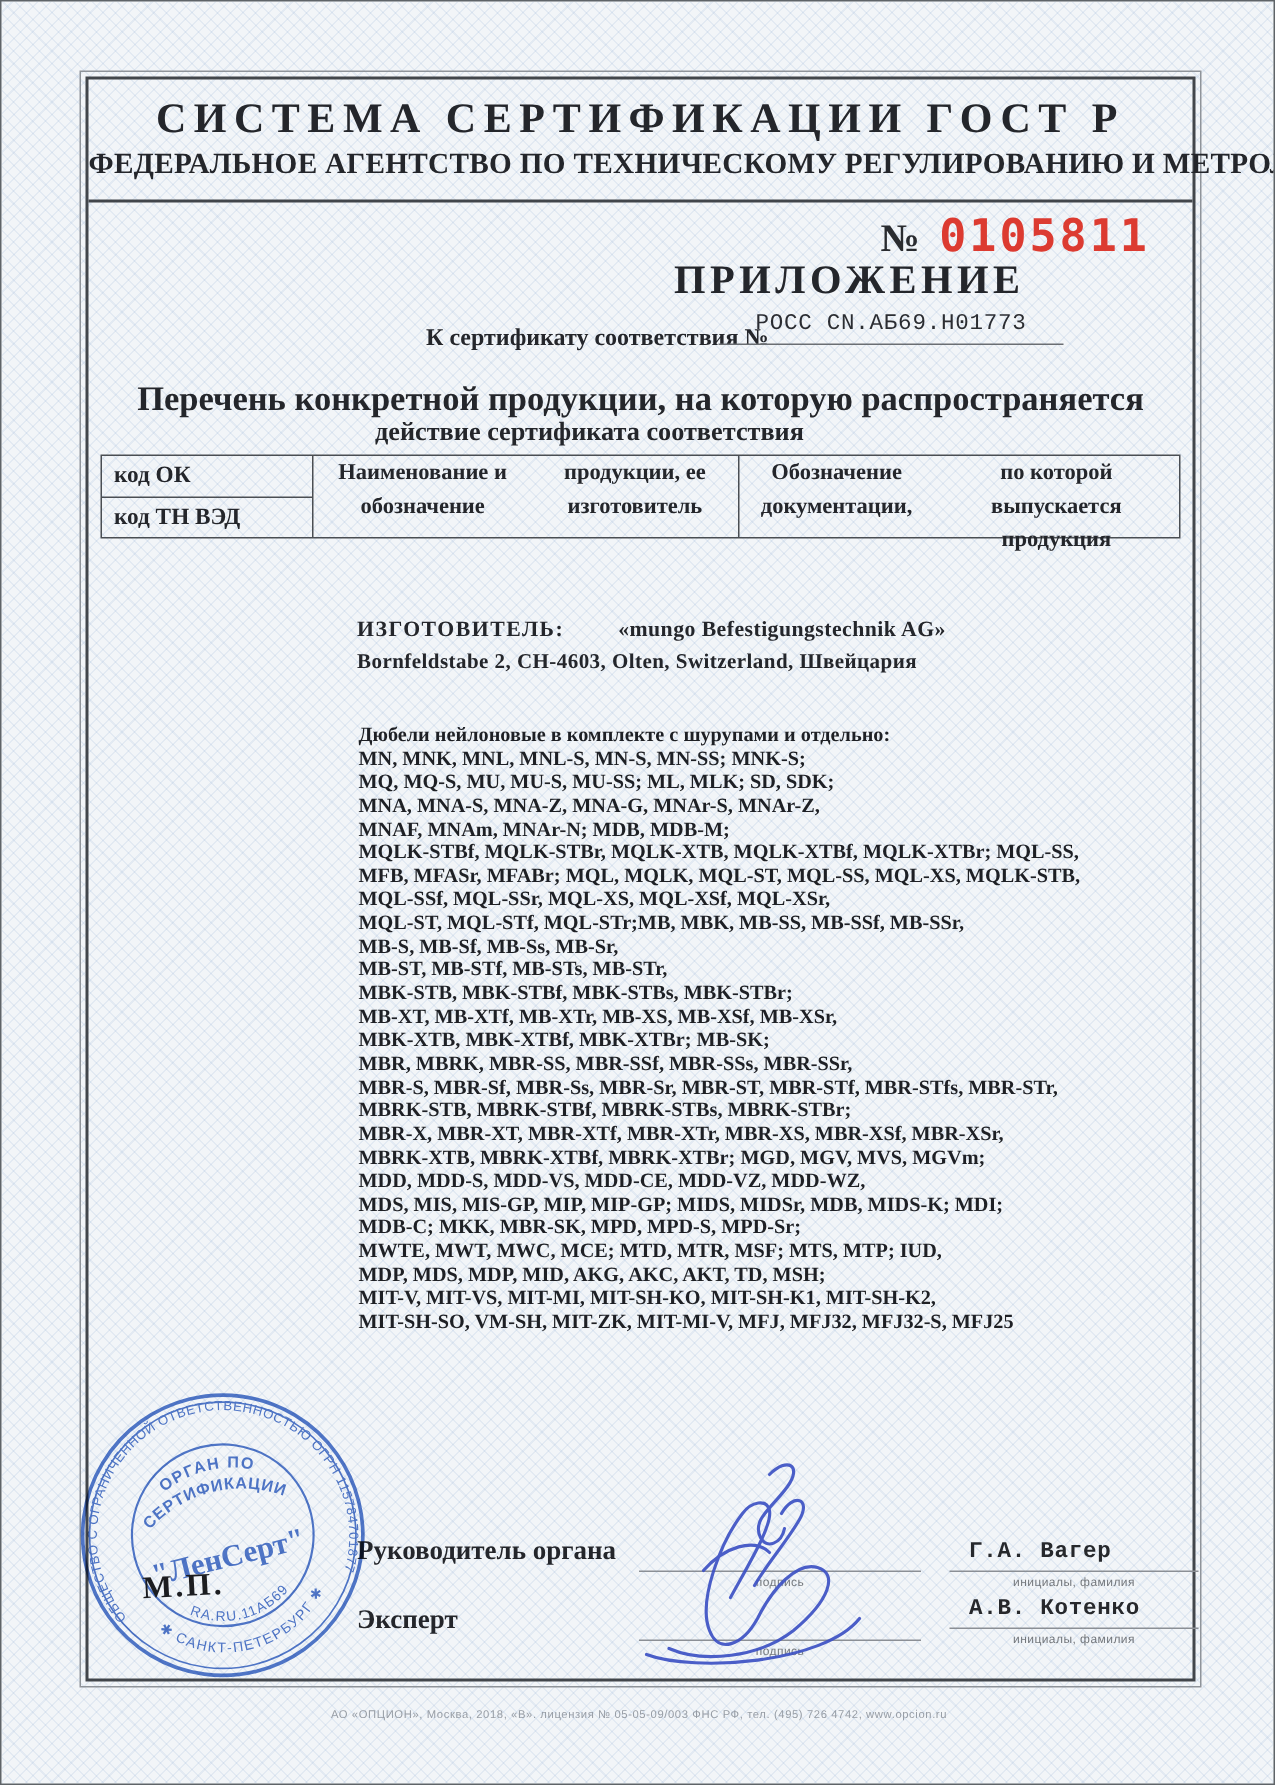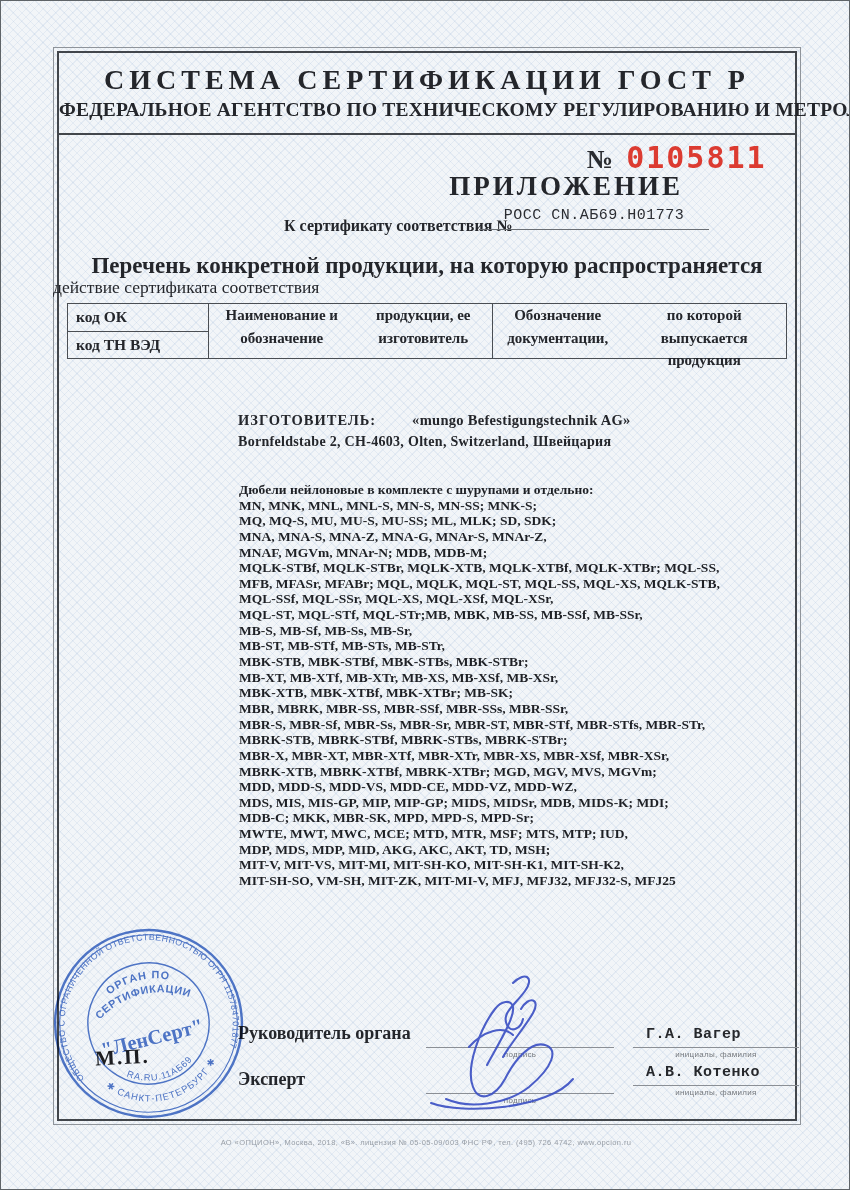--- a/index.html
+++ b/index.html
@@ -42,21 +42,21 @@
 
   .doc-title { left:52px; top:170px; width:617px; text-align:right;
                font-size:27px; font-weight:bold; letter-spacing:3px; z-index:2;margin-left:13px; }
 
   .cert-label { left:283px; top:216px; font-size:16px; font-weight:bold; z-index:2; }
   .cert-num   { left:478px; top:206px; width:230px; text-align:center; z-index:2;
                 font-family:"Liberation Mono","DejaVu Sans Mono",monospace; font-size:15px;
                 letter-spacing:0.5px; color:#2b2d32; padding-bottom:5px; border-bottom:1.2px solid #6a6e73; }
 
   .subtitle1 { left:52px; top:252px; width:748px; text-align:center; font-size:23px; font-weight:bold; z-index:2; }
-  .subtitle2 { left:52px; top:276px; width:680px; font-size:17.5px; font-weight:normal; z-index:2; }
+  .subtitle2 { left:52px; top:276px; width:680px; text-align:center; font-size:17.5px; font-weight:bold; z-index:2; }
 
   
   .spec-table { left:66px; top:302px; width:720px; height:56px;
                 border:1px solid #4a4e53; display:flex; z-index:2; box-sizing:border-box; }
   .t-col1 { width:140px; border-right:1px solid #4a4e53; display:flex; flex-direction:column; }
   .t-col1 .cell { flex:1; padding:2px 8px; font-size:15.5px; font-weight:bold; display:flex; align-items:center; }
   .t-col1 .cell.top { border-bottom:1px solid #4a4e53; }
   .t-colmid { width:283px; border-right:1px solid #4a4e53; }
   .t-colhead { display:flex; justify-content:center; text-align:center;
                font-size:15px; font-weight:bold; line-height:1.5; }
@@ -150,21 +150,21 @@
     <span>«mungo Befestigungstechnik AG»</span>
   </div>
   <div class="abs manu2">Bornfeldstabe 2, CH-4603, Olten, Switzerland, Швейцария</div>
 
   <div class="abs products">
     <div class="product-line">Дюбели нейлоновые в комплекте с шурупами и отдельно:</div>
     <div>
         <div class="product-line">MN, MNK, MNL, MNL-S, MN-S, MN-SS; MNK-S;</div>
         <div class="product-line">MQ, MQ-S, MU, MU-S, MU-SS; ML, MLK; SD, SDK;</div>
         <div class="product-line">MNA, MNA-S, MNA-Z, MNA-G, MNAr-S, MNAr-Z,</div>
-        <div class="product-line">MNAF, MGVm, MNAr-N; MDB, MDB-M;</div>
+        <div class="product-line">MNAF, MNAm, MNAr-N; MDB, MDB-M;</div>
         <div class="product-line">MQLK-STBf, MQLK-STBr, MQLK-XTB, MQLK-XTBf, MQLK-XTBr; MQL-SS,</div>
         <div class="product-line">MFB, MFASr, MFABr; MQL, MQLK, MQL-ST, MQL-SS, MQL-XS, MQLK-STB,</div>
         <div class="product-line">MQL-SSf, MQL-SSr, MQL-XS, MQL-XSf, MQL-XSr,</div>
         <div class="product-line">MQL-ST, MQL-STf, MQL-STr;MB, MBK, MB-SS, MB-SSf, MB-SSr,</div>
         <div class="product-line">MB-S, MB-Sf, MB-Ss, MB-Sr,</div>
         <div class="product-line">MB-ST, MB-STf, MB-STs,  MB-STr,</div>
         <div class="product-line">MBK-STB, MBK-STBf, MBK-STBs, MBK-STBr;</div>
         <div class="product-line">MB-XT, MB-XTf, MB-XTr, MB-XS, MB-XSf, MB-XSr,</div>
         <div class="product-line">MBK-XTB, MBK-XTBf, MBK-XTBr; MB-SK;</div>
         <div class="product-line">MBR, MBRK, MBR-SS, MBR-SSf, MBR-SSs, MBR-SSr,</div>

